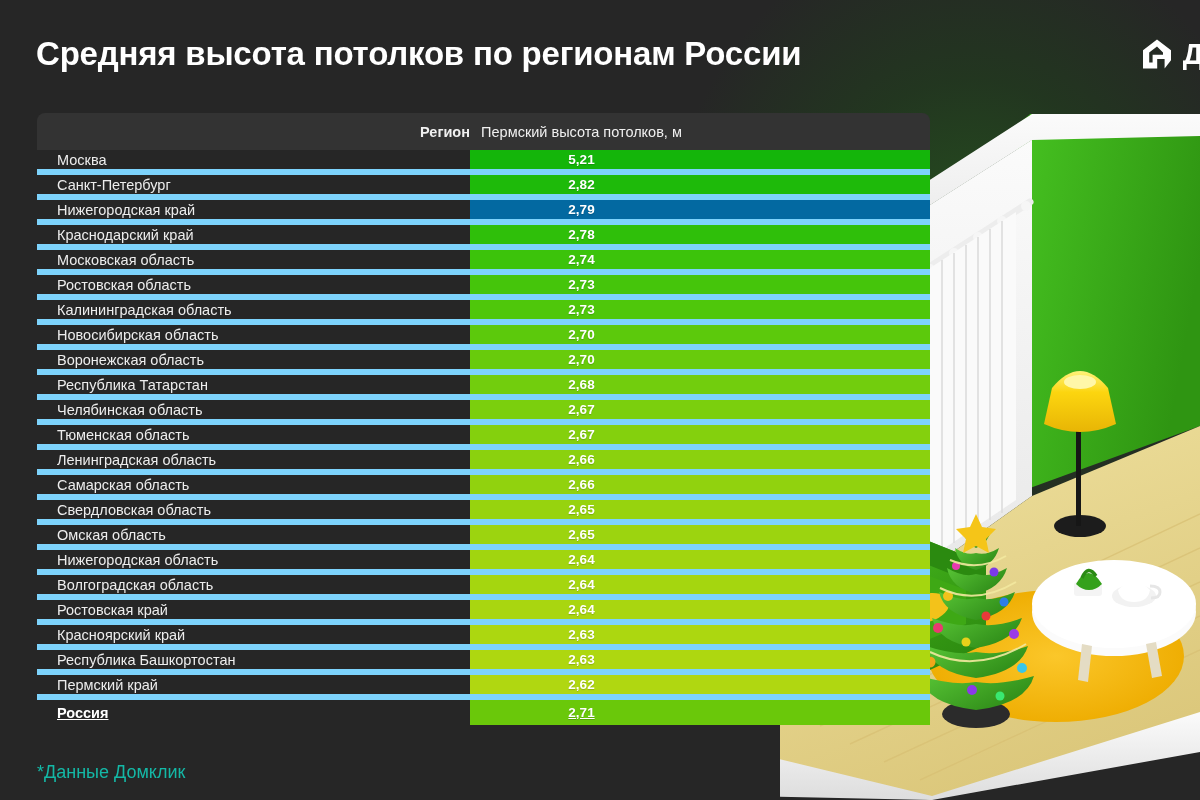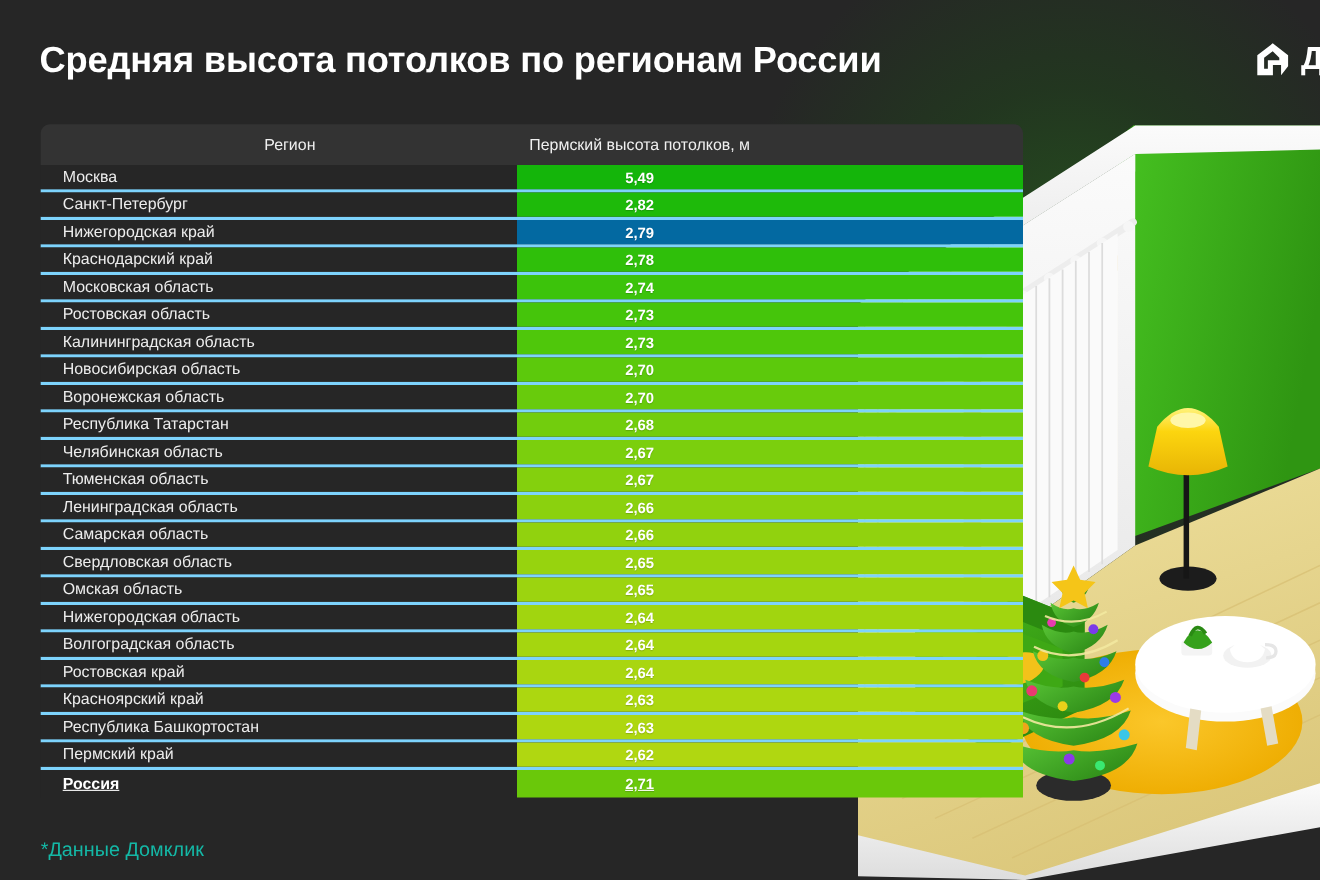--- a/index.html
+++ b/index.html
@@ -83,30 +83,30 @@
 
   .table-header {
     display: flex;
     height: 37px;
     align-items: center;
     background: #333333;
     border-radius: 8px 8px 0 0;
     font-size: 14.5px;
     color: #f0f0f0;
   }
-  .th-region   { width: 433px; padding-left: 20px; text-align: center; }
+  .th-region   { width: 433px; padding-left: 20px; text-align: right; font-weight: bold; }
   .th-value    { flex: 1; text-align: center; padding-right: 237px; }
 
   .table-body { display: block; }
 
   .row {
     display: flex;
     height: 25px;
     align-items: stretch;
-    border-bottom: 3px solid #7dd3fc;
+    border-bottom: 6px solid #7dd3fc;
   }
   .row:last-child { border-bottom: none; text-decoration: underline; }
 
   .cell-region {
     width: 433px;
     background: #262626;
     display: flex;
     align-items: center;
     padding-left: 20px;
     font-size: 14.5px;
@@ -354,21 +354,21 @@
 <div class="table-wrap">
 
   <div class="table-header">
     <div class="th-region">Регион</div>
     <div class="th-value">Пермский высота потолков, м</div>
   </div>
 
   <div class="table-body">
       <div class="row">
         <div class="cell-region">Москва</div>
-        <div class="cell-bar" style="background: rgb(20, 181, 10);">5,49</div>
+        <div class="cell-bar" style="background: rgb(20, 181, 10);">5,21</div>
       </div>
       <div class="row">
         <div class="cell-region">Санкт-Петербург</div>
         <div class="cell-bar" style="background: rgb(30, 186, 10);">2,82</div>
       </div>
       <div class="row">
         <div class="cell-region">Нижегородская край</div>
         <div class="cell-bar" style="background: #0369a1;">2,79</div>
       </div>
       <div class="row">

